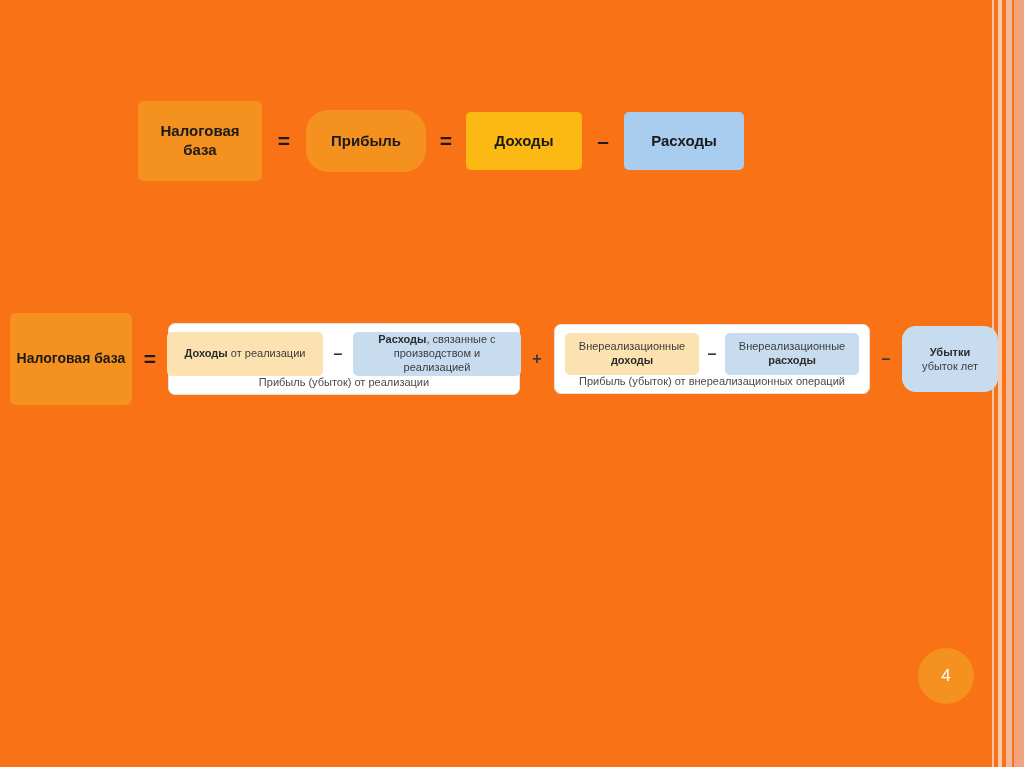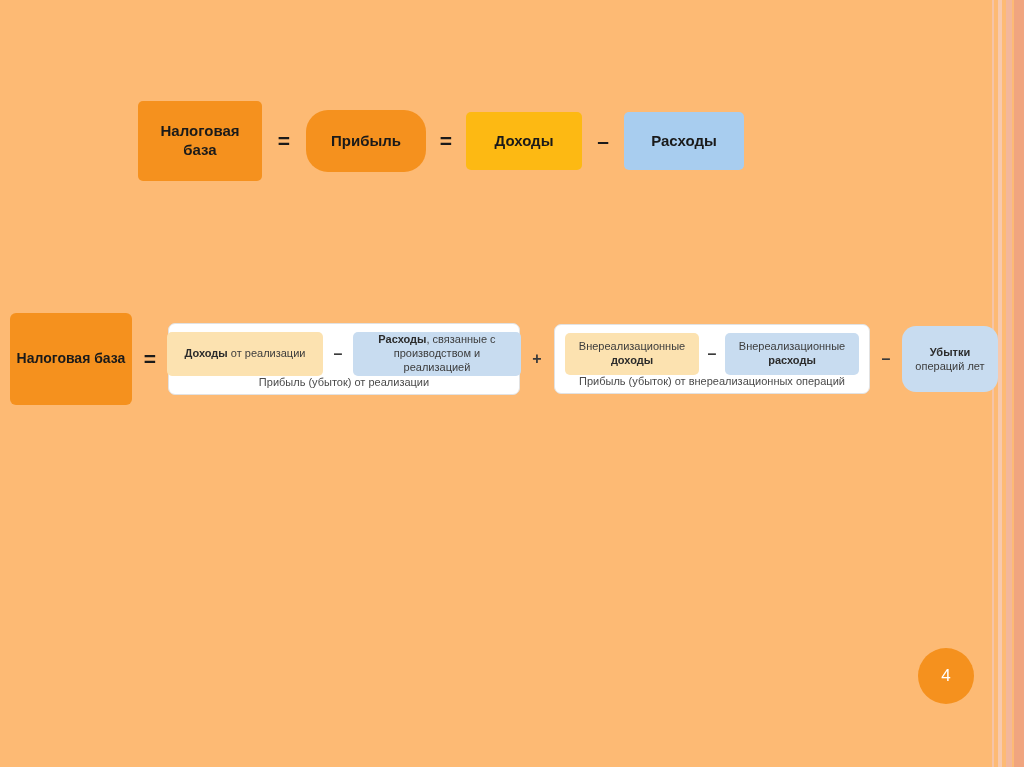--- a/index.html
+++ b/index.html
@@ -12,21 +12,21 @@
     background: #ffffff;
     font-family: "Liberation Sans", sans-serif;
     overflow: hidden;
     position: relative;
   }
   .slide {
     position: absolute;
     left: 0; top: 0;
     width: 1024px;
     height: 767px;
-    background: #fdba74;
+    background: #f97316;
   }
   
   .edge-bars {
     position: absolute;
     right: 0;
     top: 0;
     height: 767px;
     width: 40px;
   }
   .edge-bar {
@@ -219,20 +219,20 @@
         <div class="minicard blue" style="width:134px;height:42px;">
           <span><span>Внереализационные</span><br><b>расходы</b></span>
         </div>
       </div>
       <div class="group-caption">Прибыль (убыток) от внереализационных операций</div>
     </div>
 
     <div class="op-small" style="width:32px;">–</div>
 
     <div class="lossbox">
-      <span><b>Убытки</b><br><span>операций лет</span></span>
+      <span><b>Убытки</b><br><span>убыток лет</span></span>
     </div>
 
   </div>
 
   <div class="pagenum">4</div>
 
 </div>
 
 </body></html>

